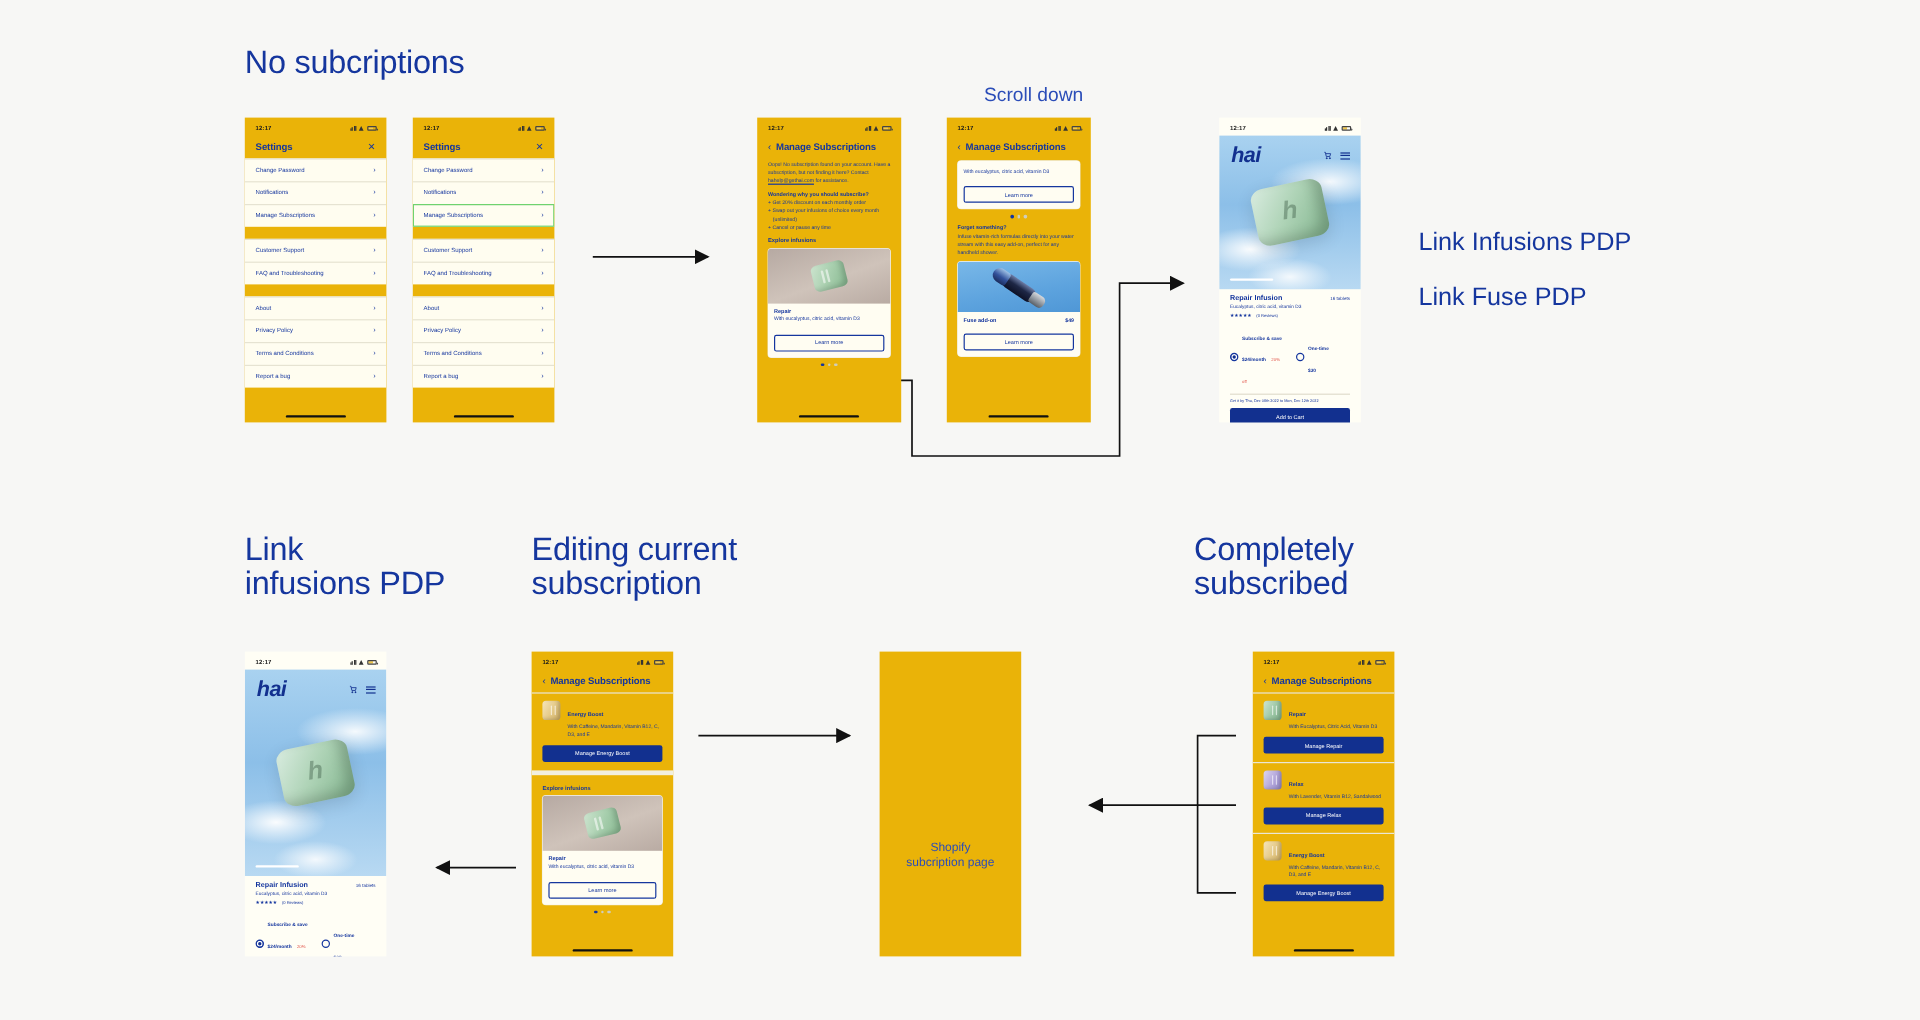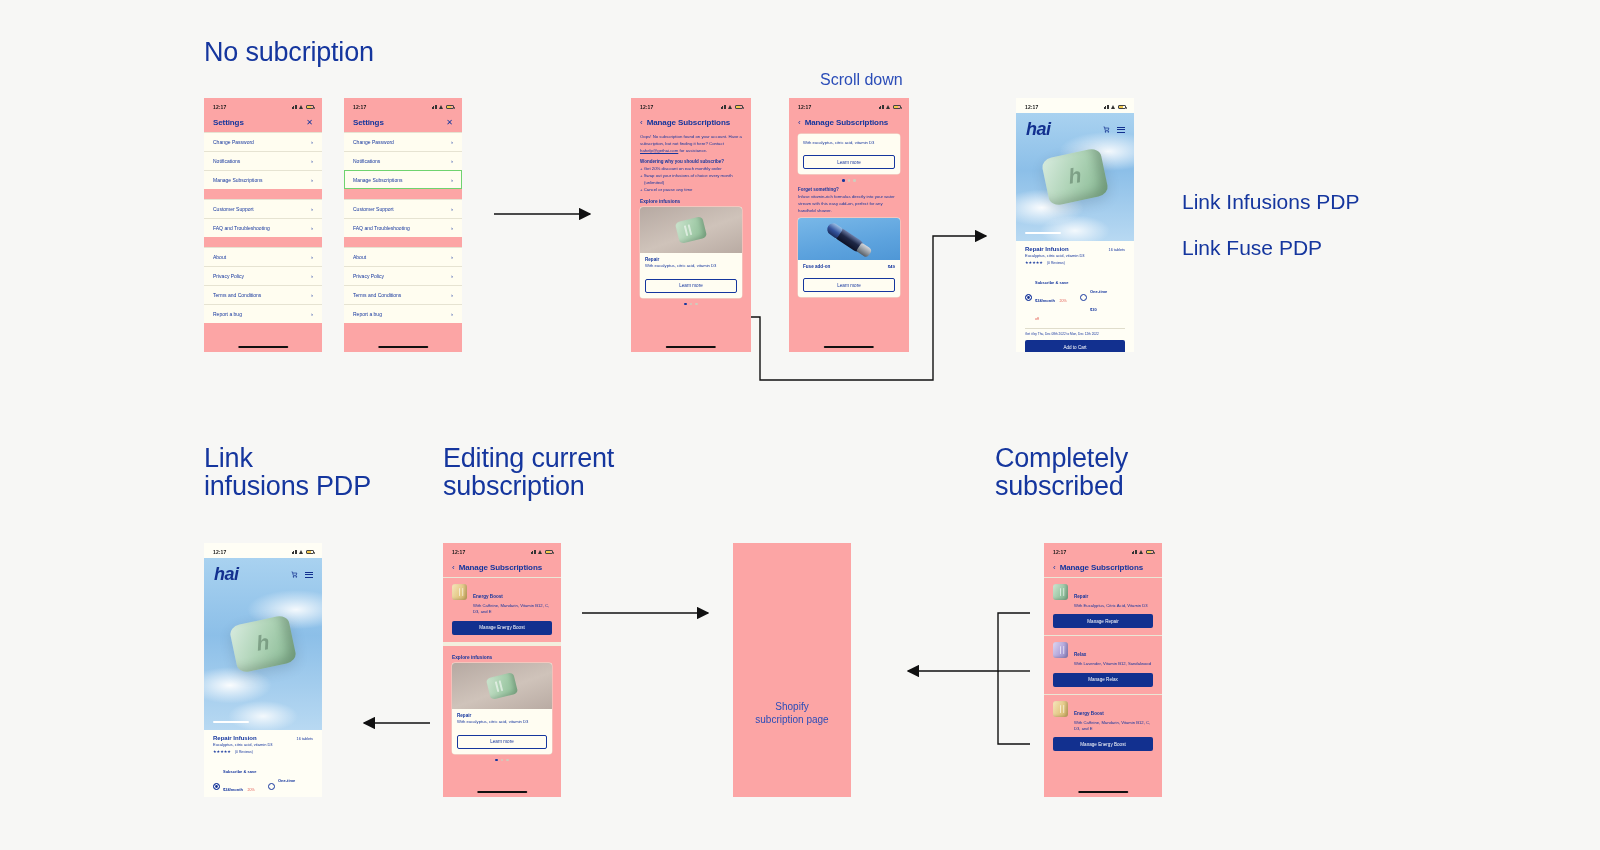--- a/index.html
+++ b/index.html
@@ -31,21 +31,21 @@
   .side-note {
     position: absolute;
     color: #15369e;
     font-size: 21px;
     font-weight: 400;
   }
 
   
   .phone {
     position: absolute;
-    background: #fca5a5;
+    background: #eab308;
     overflow: hidden;
   }
   .phone.white { background: #fffef5; }
   .statusbar {
     height: 15px;
     display: flex; align-items: center; justify-content: space-between;
     padding: 2px 8px 0 9px;
   }
   .sb-time { font-size: 5px; font-weight: 700; color: #1a1a1a; letter-spacing: 0.1px; }
   .sb-icons { display: flex; align-items: center; gap: 2px; }
@@ -237,21 +237,21 @@
   }
 
   
   svg.conn { position: absolute; inset: 0; width: 1600px; height: 850px; pointer-events: none; }
 </style>
 </head>
 <body>
 
 <div class="canvas">
 
-  <div class="section-title" style="left:204px; top:38px;">No subcription</div>
+  <div class="section-title" style="left:204px; top:38px;">No subcriptions</div>
   <div class="flow-label" style="left:820px; top:71px;">Scroll down</div>
   <div class="side-note" style="left:1182px; top:190px;">Link Infusions PDP</div>
   <div class="side-note" style="left:1182px; top:236px;">Link Fuse PDP</div>
   <div class="section-title" style="left:204px; top:444px;">Link
 infusions PDP</div>
   <div class="section-title" style="left:443px; top:444px;">Editing current
 subscription</div>
   <div class="section-title" style="left:995px; top:444px;">Completely
 subscribed</div>
 

